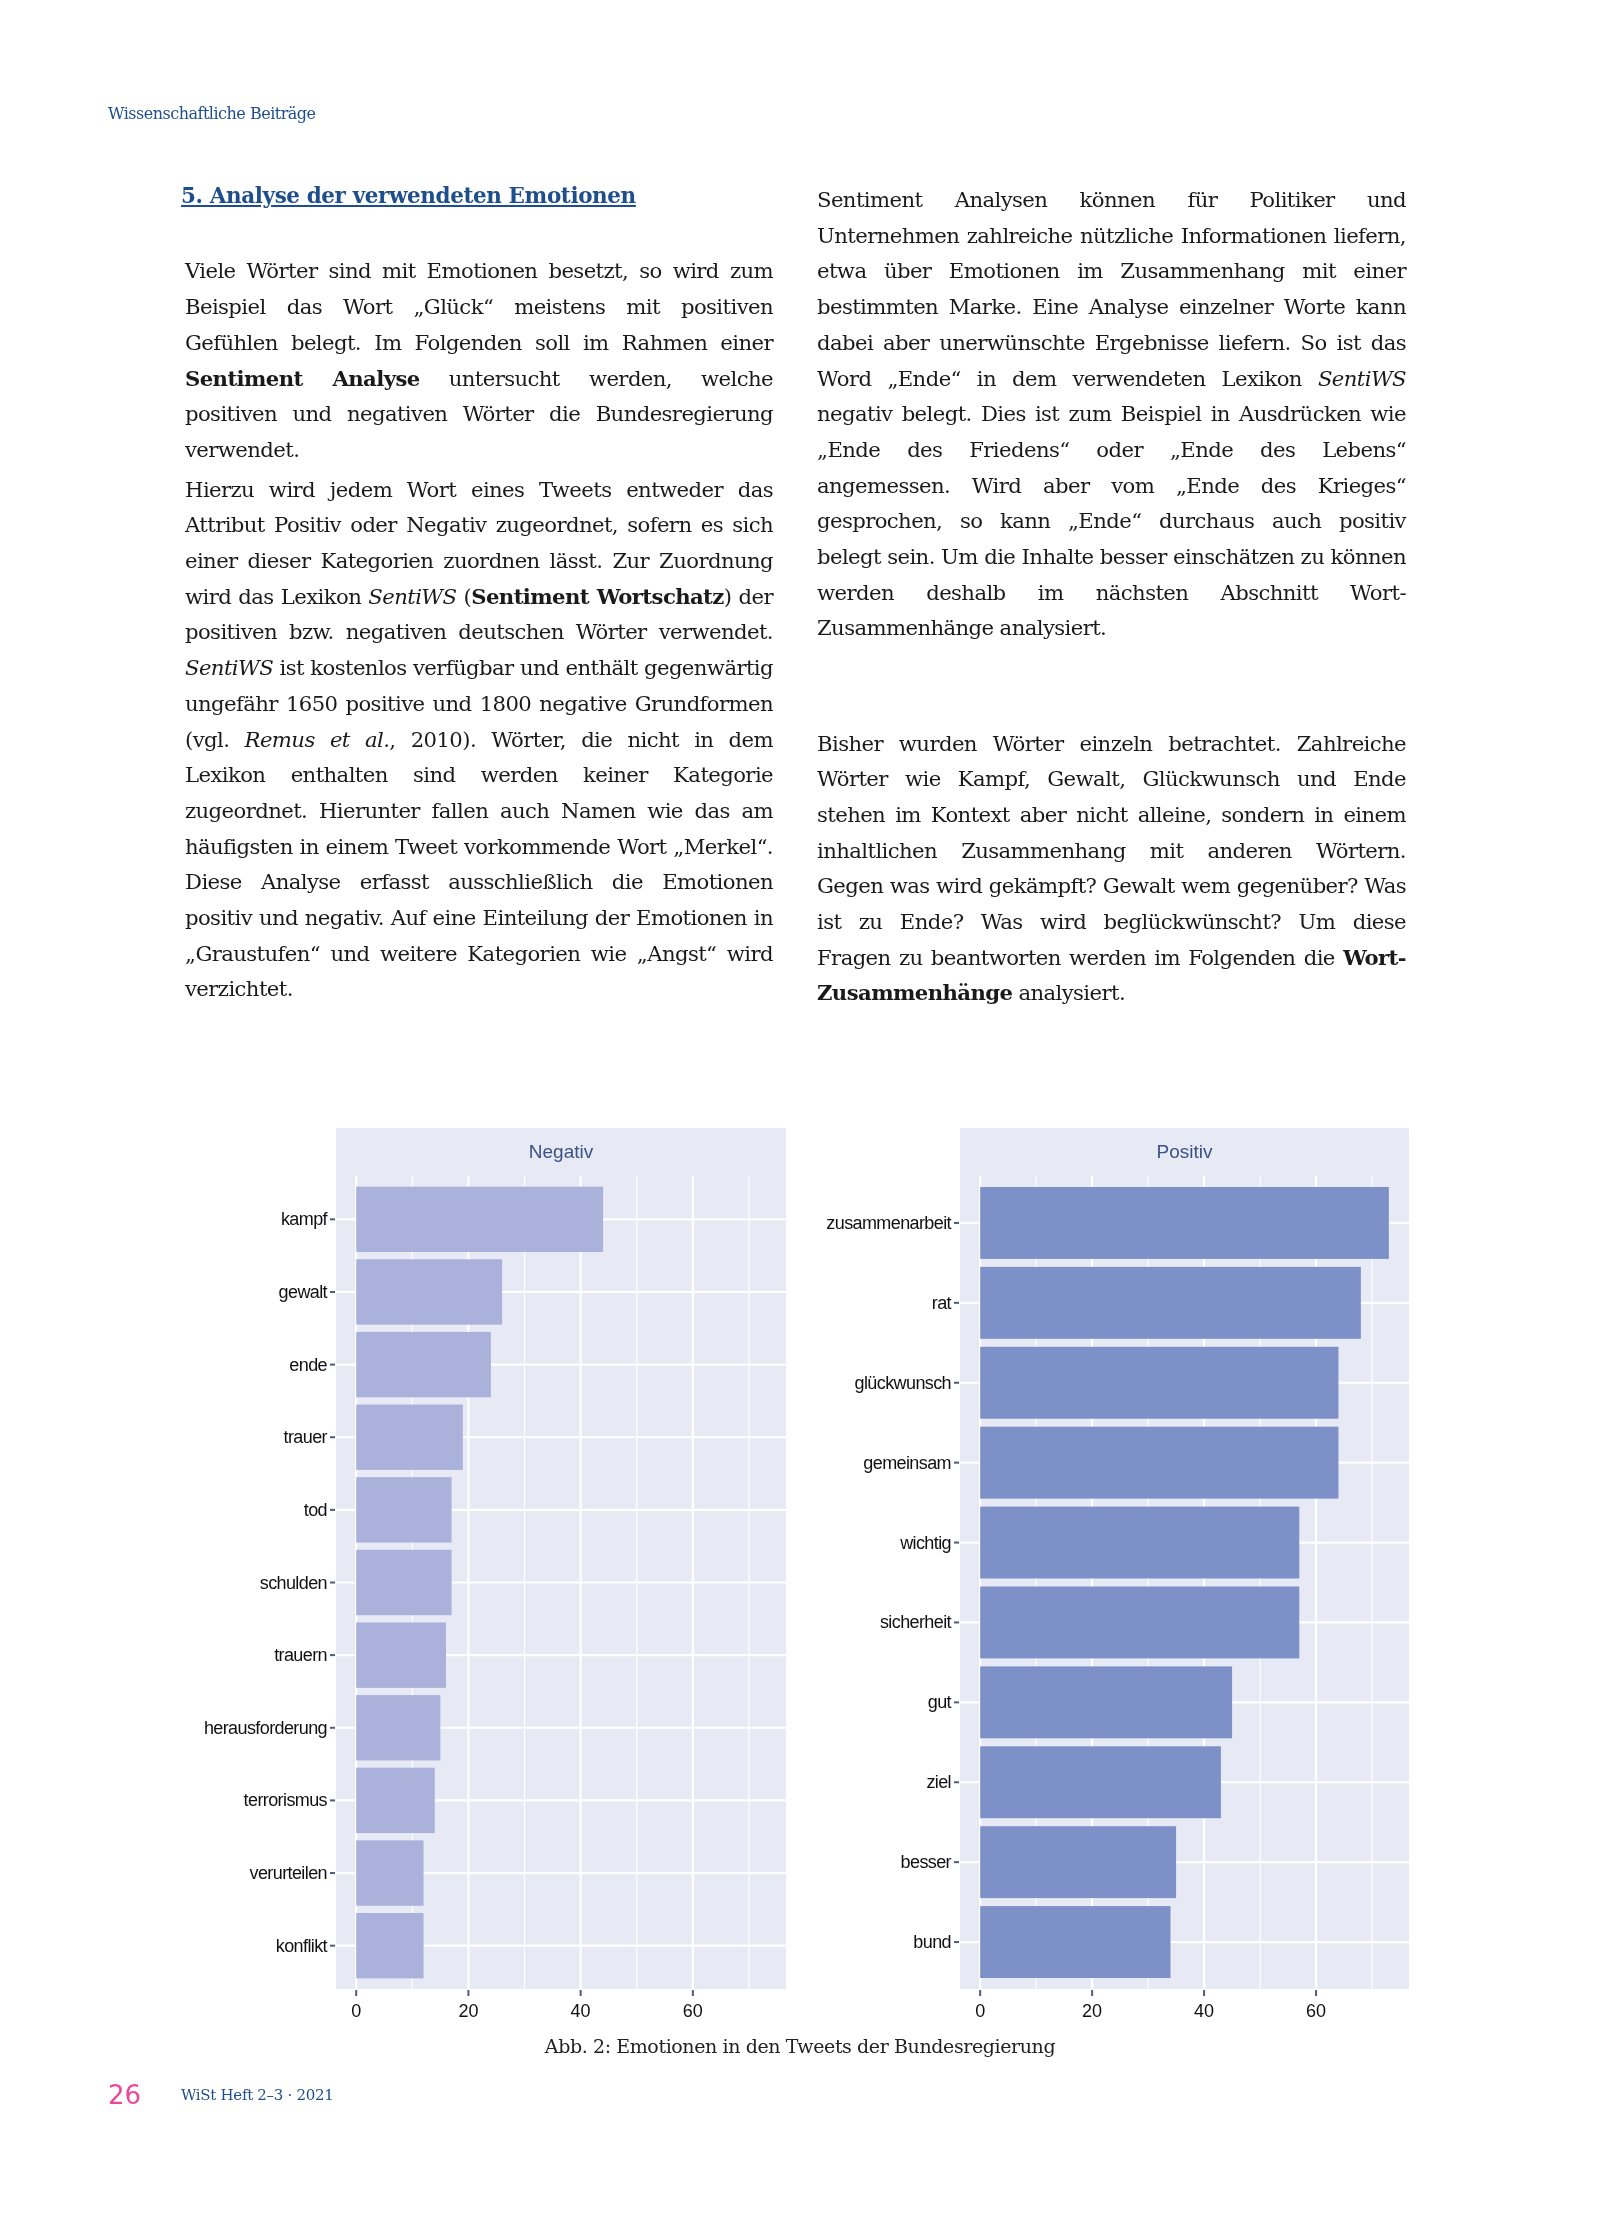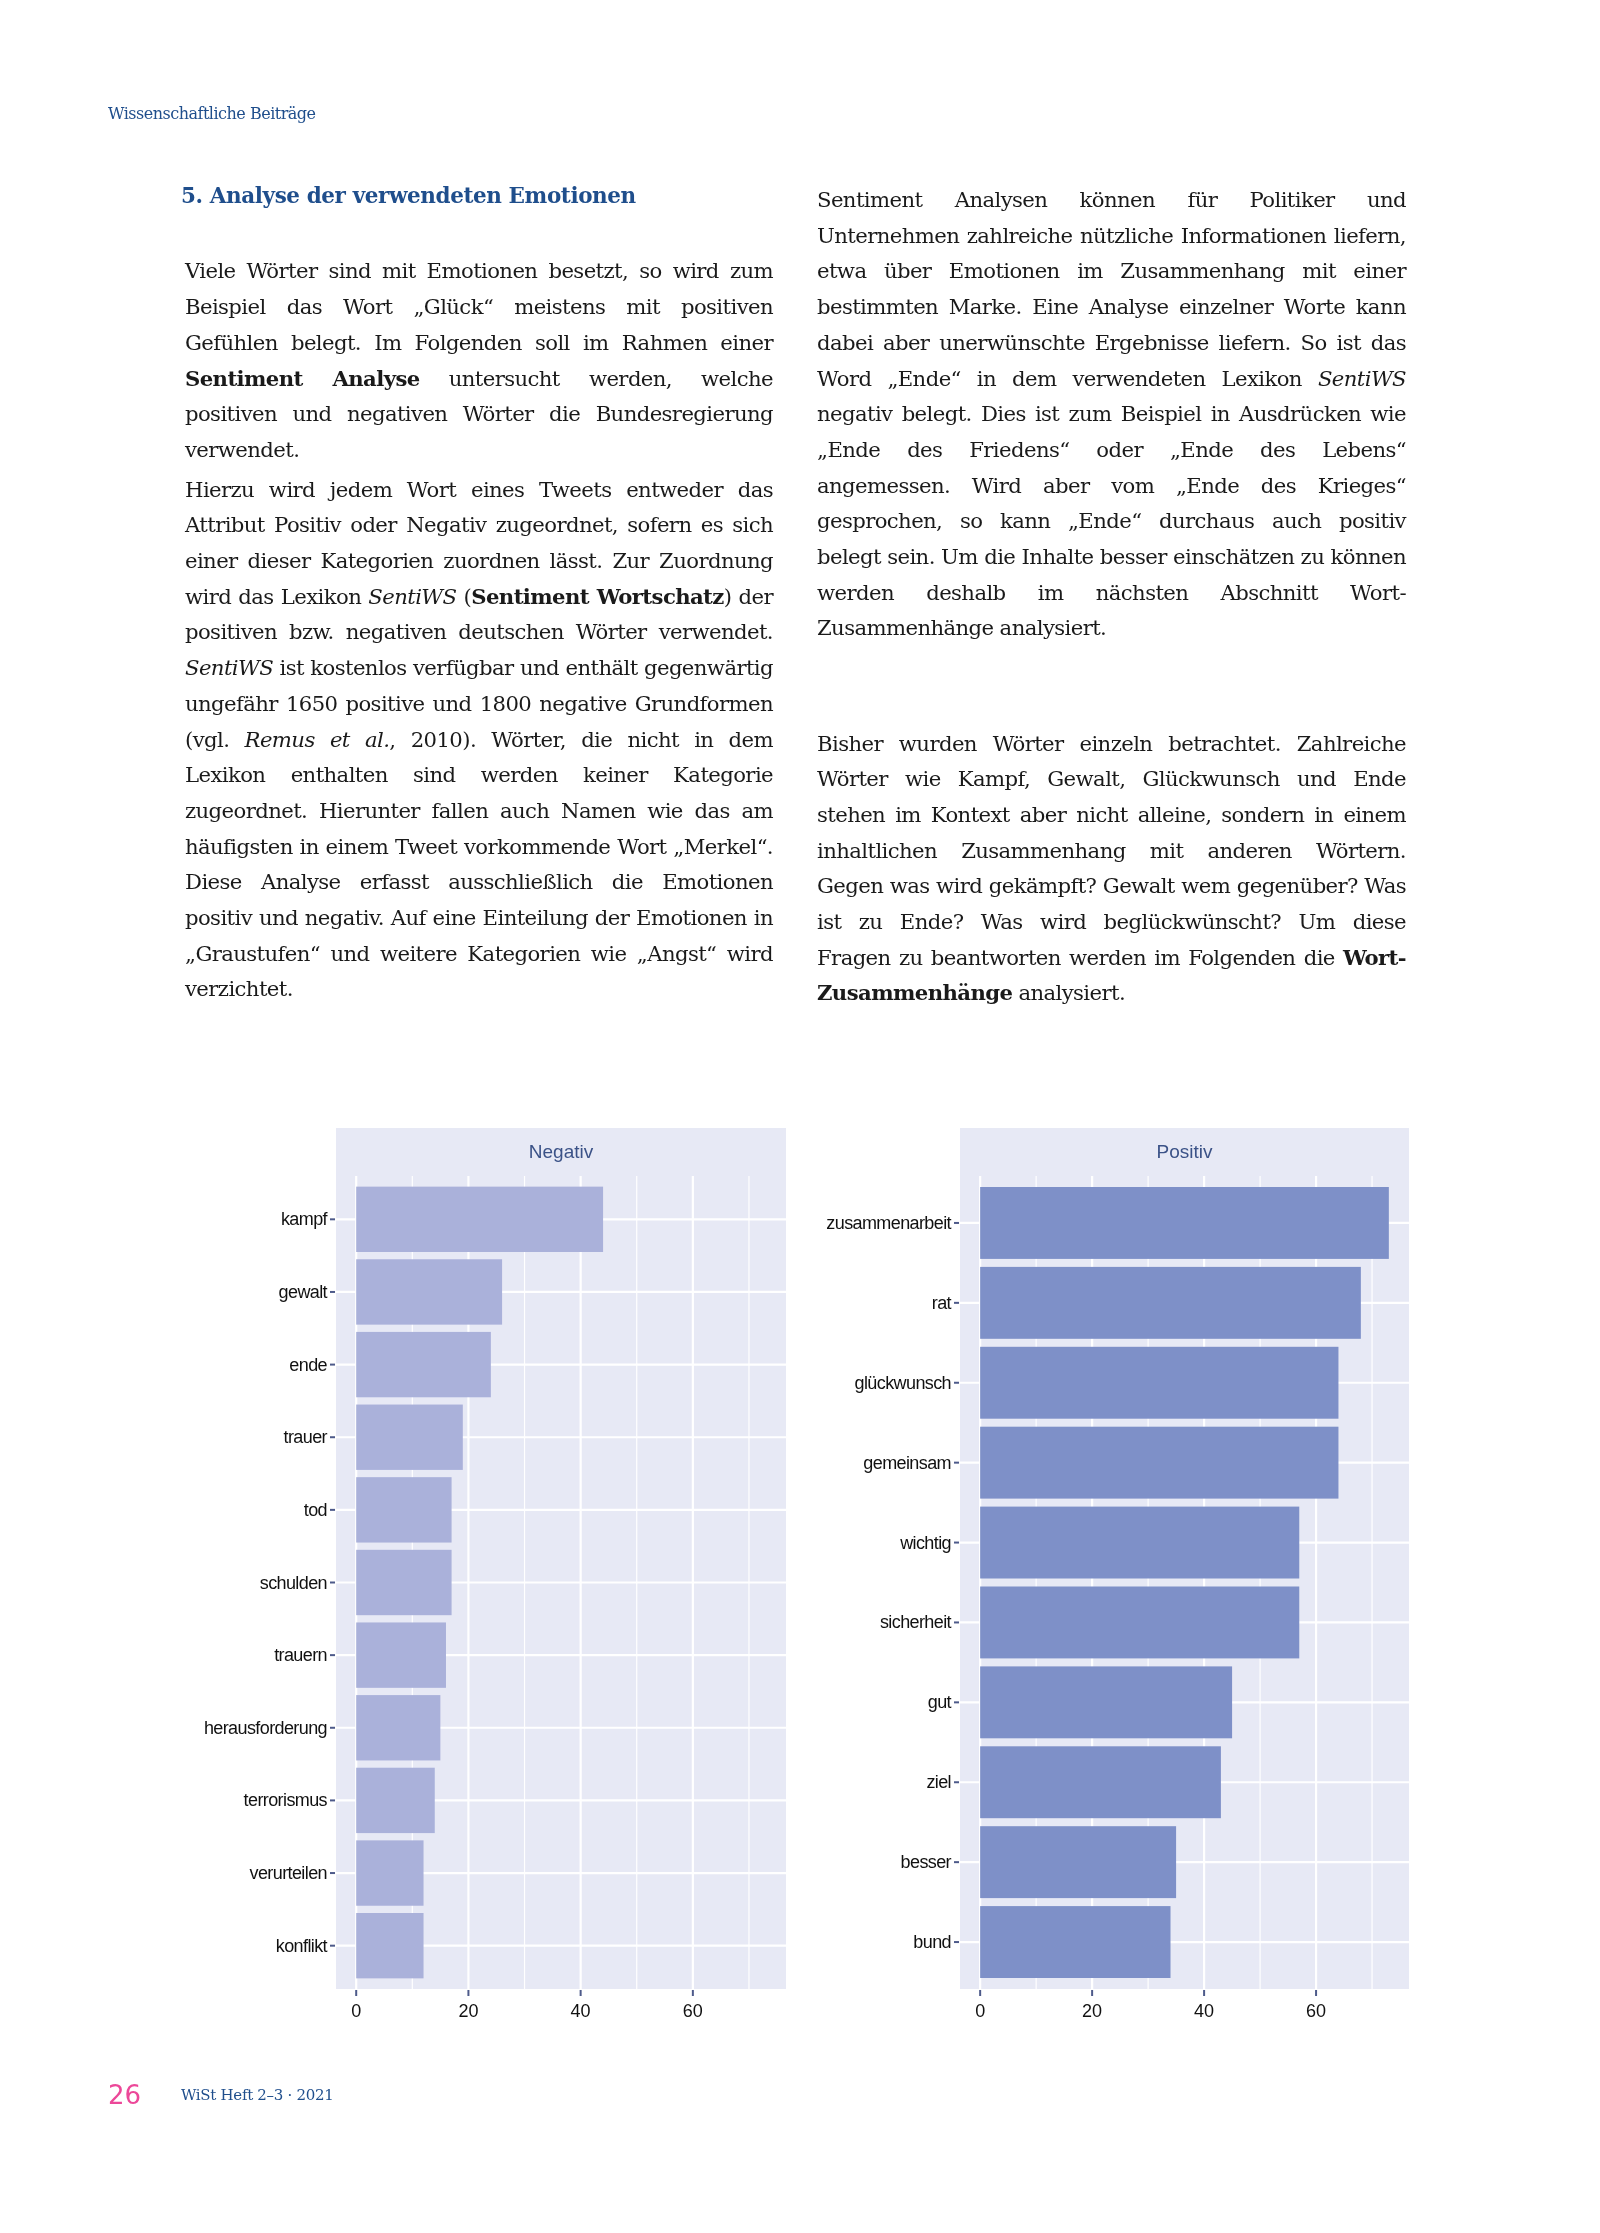--- a/index.html
+++ b/index.html
@@ -5,21 +5,21 @@
   html, body { margin: 0; padding: 0; background: #ffffff; }
   body { width: 1600px; height: 2233px; position: relative; overflow: hidden;
          font-family: "DejaVu Serif", "Liberation Serif", serif; color: #1a1a1a; }
   .running-head { position: absolute; left: 108px; top: 104px; font-size: 16px;
                   color: #1f4e8c; font-family: "DejaVu Serif", serif; letter-spacing: -0.5px; }
   .col { position: absolute; top: 178px; font-size: 21.2px; line-height: 35.7px;
          text-align: justify; hyphens: manual; letter-spacing: -0.6px; }
   .col-left { left: 181px; width: 596px; }
   .col-right { left: 813px; width: 597px; }
   .sec-h { color: #1f4e8c; font-weight: bold; font-size: 21.5px; margin: 0; line-height: 35.7px;
-           letter-spacing: -0.4px; }
+           letter-spacing: -0.4px; text-decoration: underline; }
   .gap { height: 35.7px; }
   p { margin: 4px; }
   b { font-weight: bold; }
   i { font-style: italic; }
   .figure { position: absolute; left: 160px; top: 1123px; width: 1260px; height: 940px; }
   .figure svg { position: absolute; left: 0; top: 0; }
   .caption { position: absolute; left: 0; width: 1260px; top: 912px; text-align: center;
              font-size: 19px; color: #222; letter-spacing: -0.4px; padding-left: 10px; }
   .footer-num { position: absolute; left: 108px; top: 2080px; font-size: 26px;
                 font-family: "DejaVu Sans", sans-serif; color: #ec4899; }
@@ -163,16 +163,17 @@
       <text x="791" y="825.0500000000001" text-anchor="end" font-family="&quot;Liberation Sans&quot;, sans-serif" font-size="18" fill="#111" letter-spacing="-0.6">bund</text>
       <line x1="820.1546134663341" x2="820.1546134663341" y1="867" y2="873" stroke="#4d5a8a" stroke-width="2"></line>
       <text x="820.1546134663341" y="894" text-anchor="middle" font-family="&quot;Liberation Sans&quot;, sans-serif" font-size="18" fill="#111">0</text>
       <line x1="932.1246882793018" x2="932.1246882793018" y1="867" y2="873" stroke="#4d5a8a" stroke-width="2"></line>
       <text x="932.1246882793018" y="894" text-anchor="middle" font-family="&quot;Liberation Sans&quot;, sans-serif" font-size="18" fill="#111">20</text>
       <line x1="1044.0947630922694" x2="1044.0947630922694" y1="867" y2="873" stroke="#4d5a8a" stroke-width="2"></line>
       <text x="1044.0947630922694" y="894" text-anchor="middle" font-family="&quot;Liberation Sans&quot;, sans-serif" font-size="18" fill="#111">40</text>
       <line x1="1156.064837905237" x2="1156.064837905237" y1="867" y2="873" stroke="#4d5a8a" stroke-width="2"></line>
       <text x="1156.064837905237" y="894" text-anchor="middle" font-family="&quot;Liberation Sans&quot;, sans-serif" font-size="18" fill="#111">60</text>
     </svg>
+  <div class="caption">Abb. 2: Emotionen in den Tweets der Bundesregierung</div>
 </div>
 
 <div class="footer-num">26</div>
 <div class="footer-journal">WiSt Heft 2–3 · 2021</div>
 
 </body></html>

